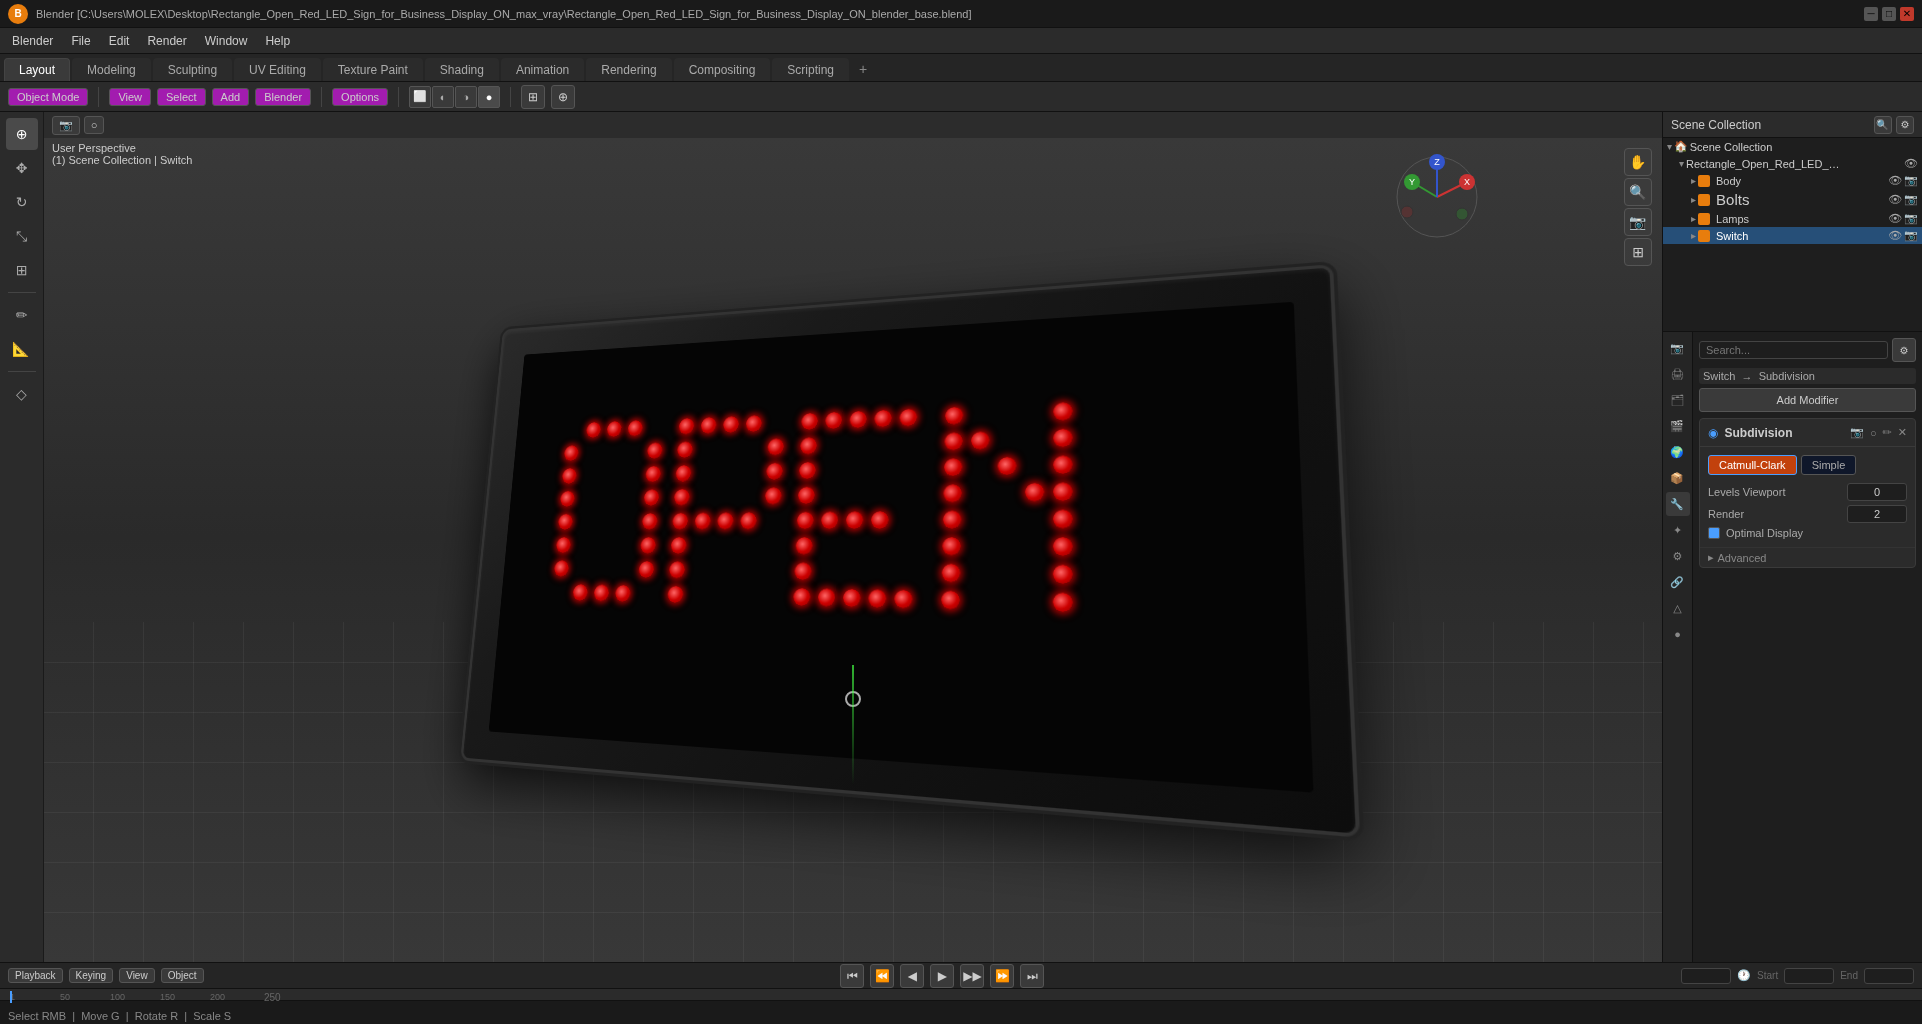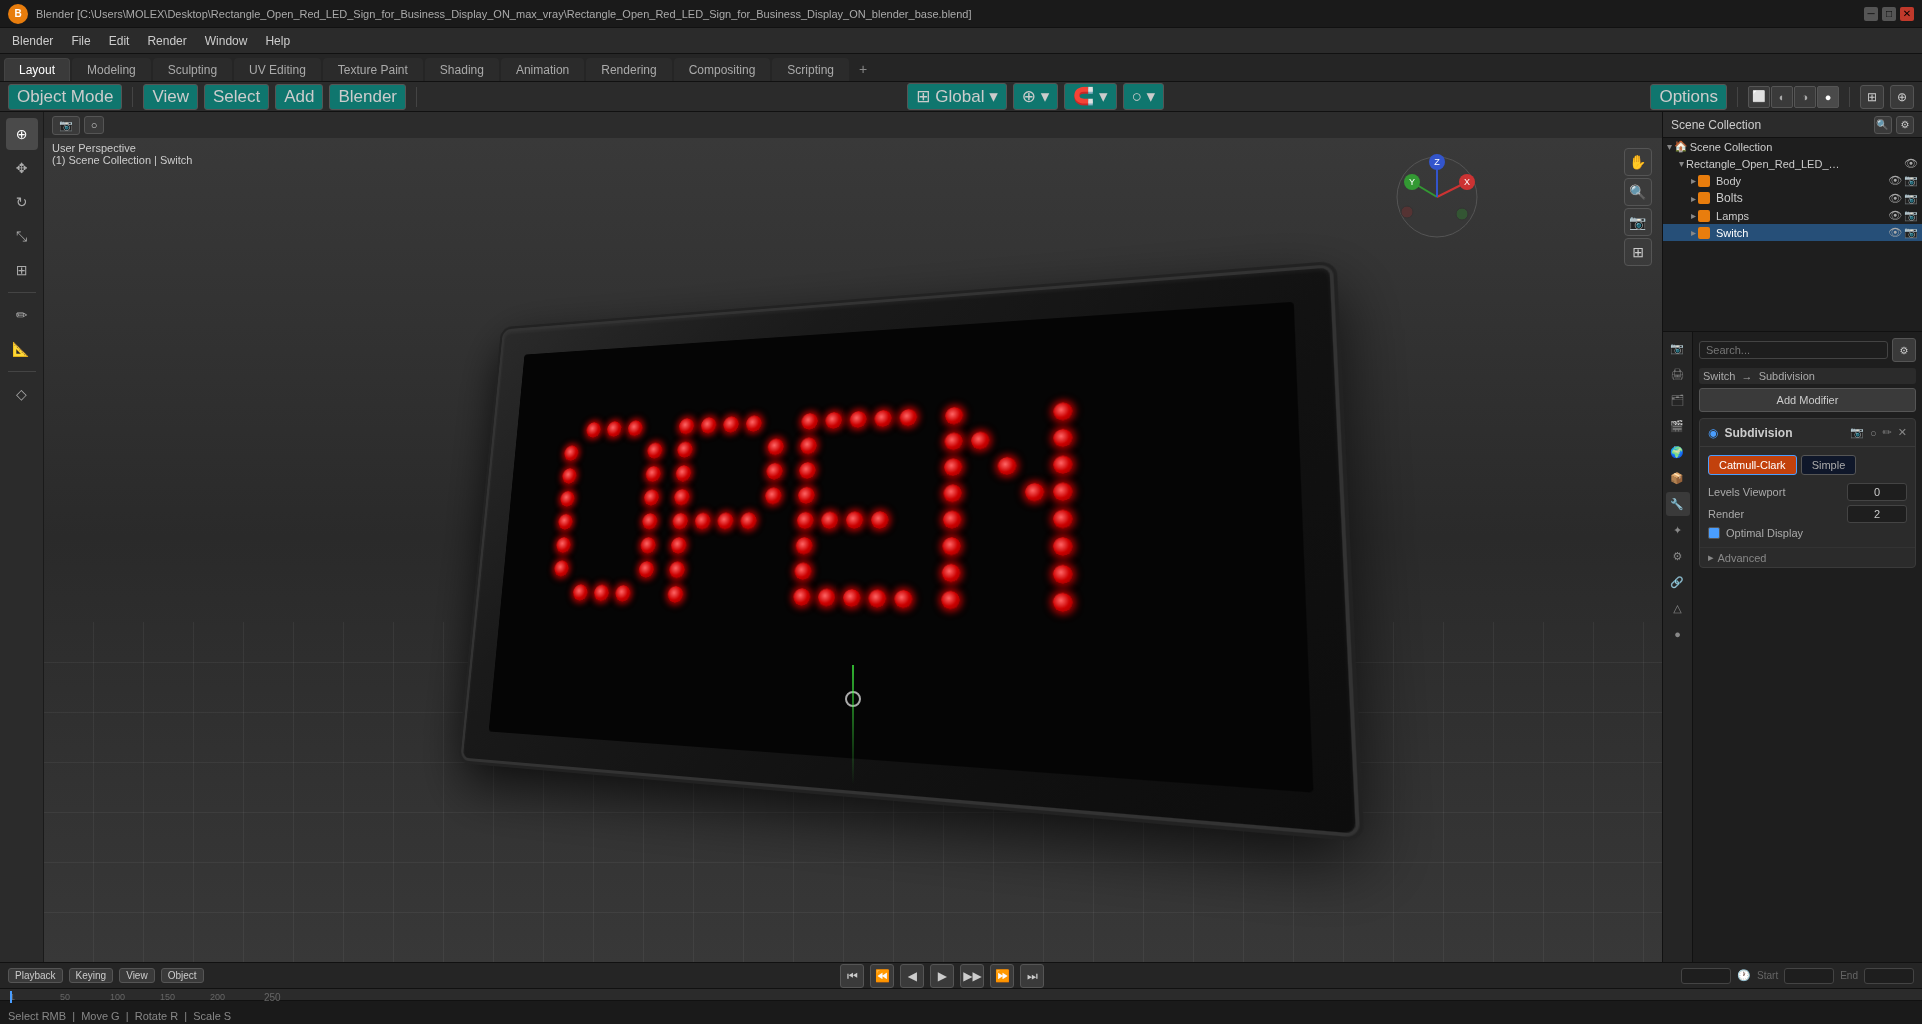--- a/index.html
+++ b/index.html
@@ -108,25 +108,25 @@
       height: 30px;
       background: #2b2b2b;
       display: flex;
       align-items: center;
       padding: 0 8px;
       gap: 6px;
       border-bottom: 1px solid #111;
     }
     .toolbar-btn {
       padding: 2px 8px;
-      background: #0f766e;
+      background: #a21caf;
       border: 1px solid #555;
       border-radius: 3px;
       color: #ccc;
-      font-size: 17px;
+      font-size: 11px;
       cursor: pointer;
       white-space: nowrap;
     }
     .toolbar-separator {
       width: 1px;
       height: 20px;
       background: #444;
       margin: 0 4px;
     }
     .toolbar-icon-btn {
@@ -623,26 +623,20 @@
 <div id="header-toolbar">
 
   <div class="toolbar-btn">Object Mode</div>
   <div class="toolbar-separator"></div>
   <div class="toolbar-btn">View</div>
   <div class="toolbar-btn">Select</div>
   <div class="toolbar-btn">Add</div>
   <div class="toolbar-btn">Blender</div>
   <div class="toolbar-separator"></div>
 
-  <div style="flex:1; display:flex; align-items:center; justify-content:center; gap:6px;">
-    <div class="toolbar-btn">⊞ Global ▾</div>
-    <div class="toolbar-btn">⊕ ▾</div>
-    <div class="toolbar-btn">🧲 ▾</div>
-    <div class="toolbar-btn">○ ▾</div>
-  </div>
 
   <div class="toolbar-btn">Options</div>
   <div class="toolbar-separator"></div>
   <div class="shade-btns">
     <div class="shade-btn">⬜</div>
     <div class="shade-btn">◐</div>
     <div class="shade-btn">◑</div>
     <div class="shade-btn active">●</div>
   </div>
   <div class="toolbar-separator"></div>
@@ -827,21 +821,21 @@
       <div class="outliner-item indent-2">
         <span class="tree-arrow">▸</span>
         <span style="width:12px;height:12px;background:#e87d0d;border-radius:2px;display:inline-block;margin-right:4px;"></span>
         <span style="font-size:11px; color:#ccc;">Body</span>
         <span class="outliner-eye" style="margin-left:auto;">👁</span>
         <span class="outliner-camera">📷</span>
       </div>
       <div class="outliner-item indent-2">
         <span class="tree-arrow">▸</span>
         <span style="width:12px;height:12px;background:#e87d0d;border-radius:2px;display:inline-block;margin-right:4px;"></span>
-        <span style="font-size:12px; color:#ccc;text-align:center;">Bolts</span>
+        <span style="font-size:15px; color:#ccc;text-align:center;">Bolts</span>
         <span class="outliner-eye" style="margin-left:auto;">👁</span>
         <span class="outliner-camera">📷</span>
       </div>
       <div class="outliner-item indent-2">
         <span class="tree-arrow">▸</span>
         <span style="width:12px;height:12px;background:#e87d0d;border-radius:2px;display:inline-block;margin-right:4px;"></span>
         <span style="font-size:11px; color:#ccc;">Lamps</span>
         <span class="outliner-eye" style="margin-left:auto;">👁</span>
         <span class="outliner-camera">📷</span>
       </div>

